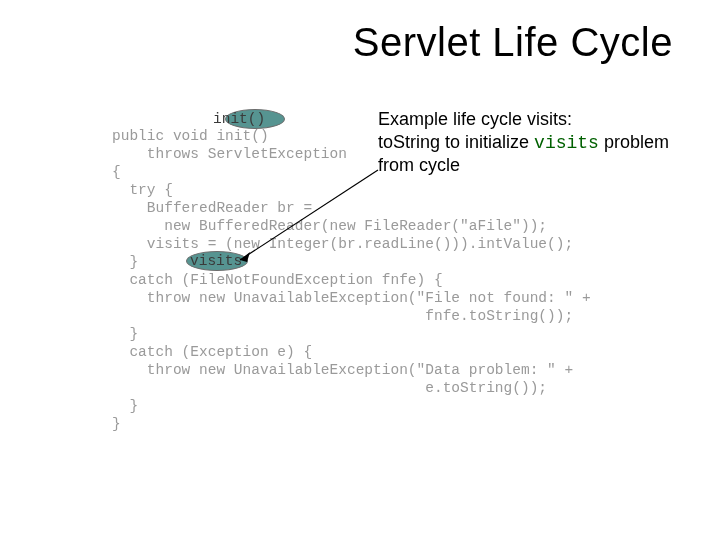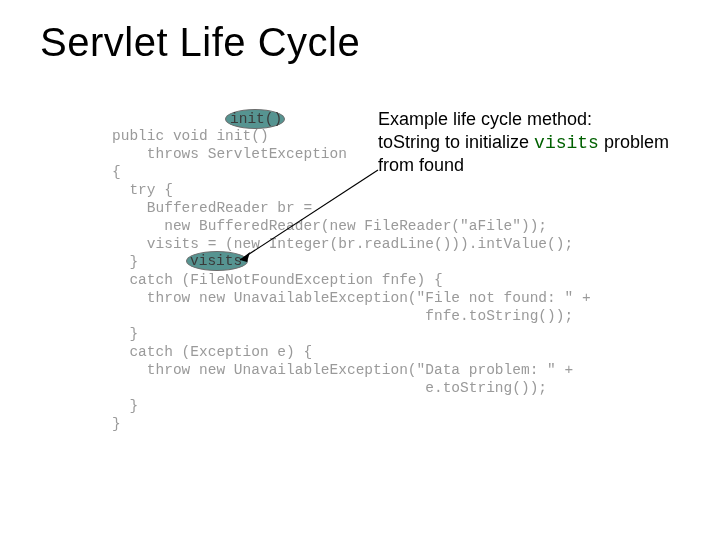--- a/index.html
+++ b/index.html
@@ -15,26 +15,25 @@
   .slide {
     position: relative;
     width: 720px;
     height: 540px;
   }
   .title {
     position: absolute;
     top: 20px;
     left: 0;
     width: 673px;
-    text-align: left;
+    text-align: right;
     font-size: 40px;
     font-weight: 400;
     color: #000;
     letter-spacing: 0.5px;
-    margin-left: 40px;
   }
   .callout {
     position: absolute;
     top: 108px;
     left: 378px;
     width: 310px;
     font-size: 18px;
     line-height: 1.25;
     color: #000;
   }
@@ -110,27 +109,27 @@
   }
   catch (Exception e) {
     throw new UnavailableException("Data problem: " +
                                     e.toString());
   }
 }</pre>
 
   <div class="hl init"></div>
   <div class="hl visits"></div>
 
-  <span class="code-overlay" style="top:111px; left:230px;font-family:Liberation Mono, monospace;">init()</span>
+  <span class="code-overlay" style="top:111px; left:213px;font-family:Liberation Mono, monospace;">init()</span>
   <span class="code-overlay" style="top:253px; left:190px;">visits</span>
 
   <div class="callout">
-    <span>Example life cycle method:</span><br>
+    <span>Example life cycle visits:</span><br>
     <span>toString to initialize </span><span class="mono">visits</span><span> problem</span><br>
-    <span>from found</span>
+    <span>from cycle</span>
   </div>
 
   <svg class="leader">
     <line x1="378" y1="170" x2="240" y2="260" stroke="#000" stroke-width="1.2"></line>
 
     <polygon points="240,260 250,252 247,262" fill="#000"></polygon>
   </svg>
 
 </div>
 

